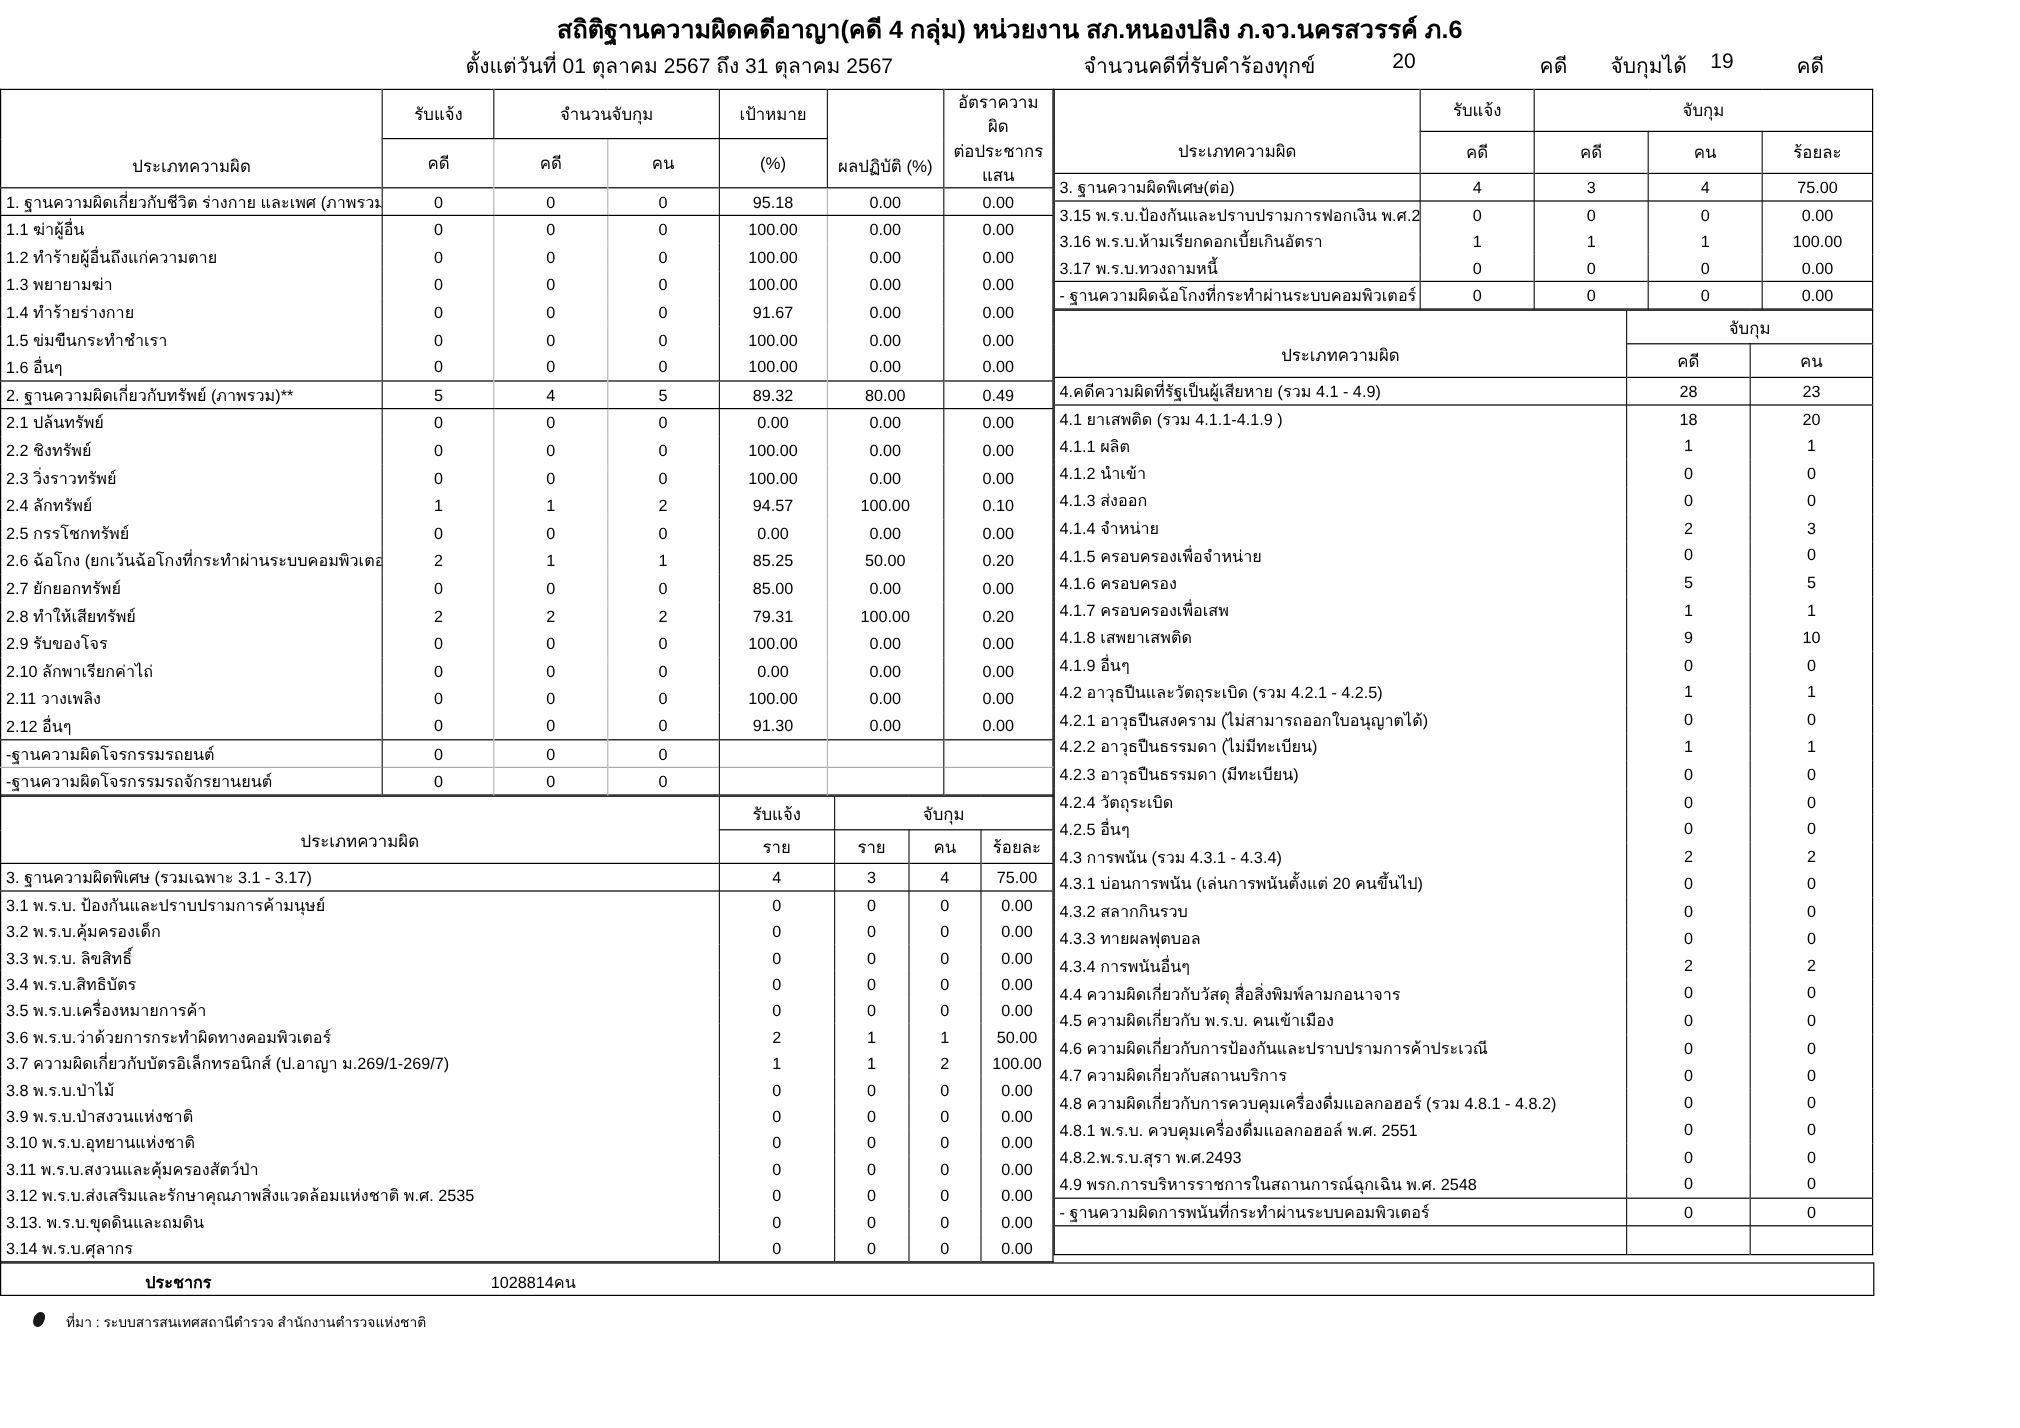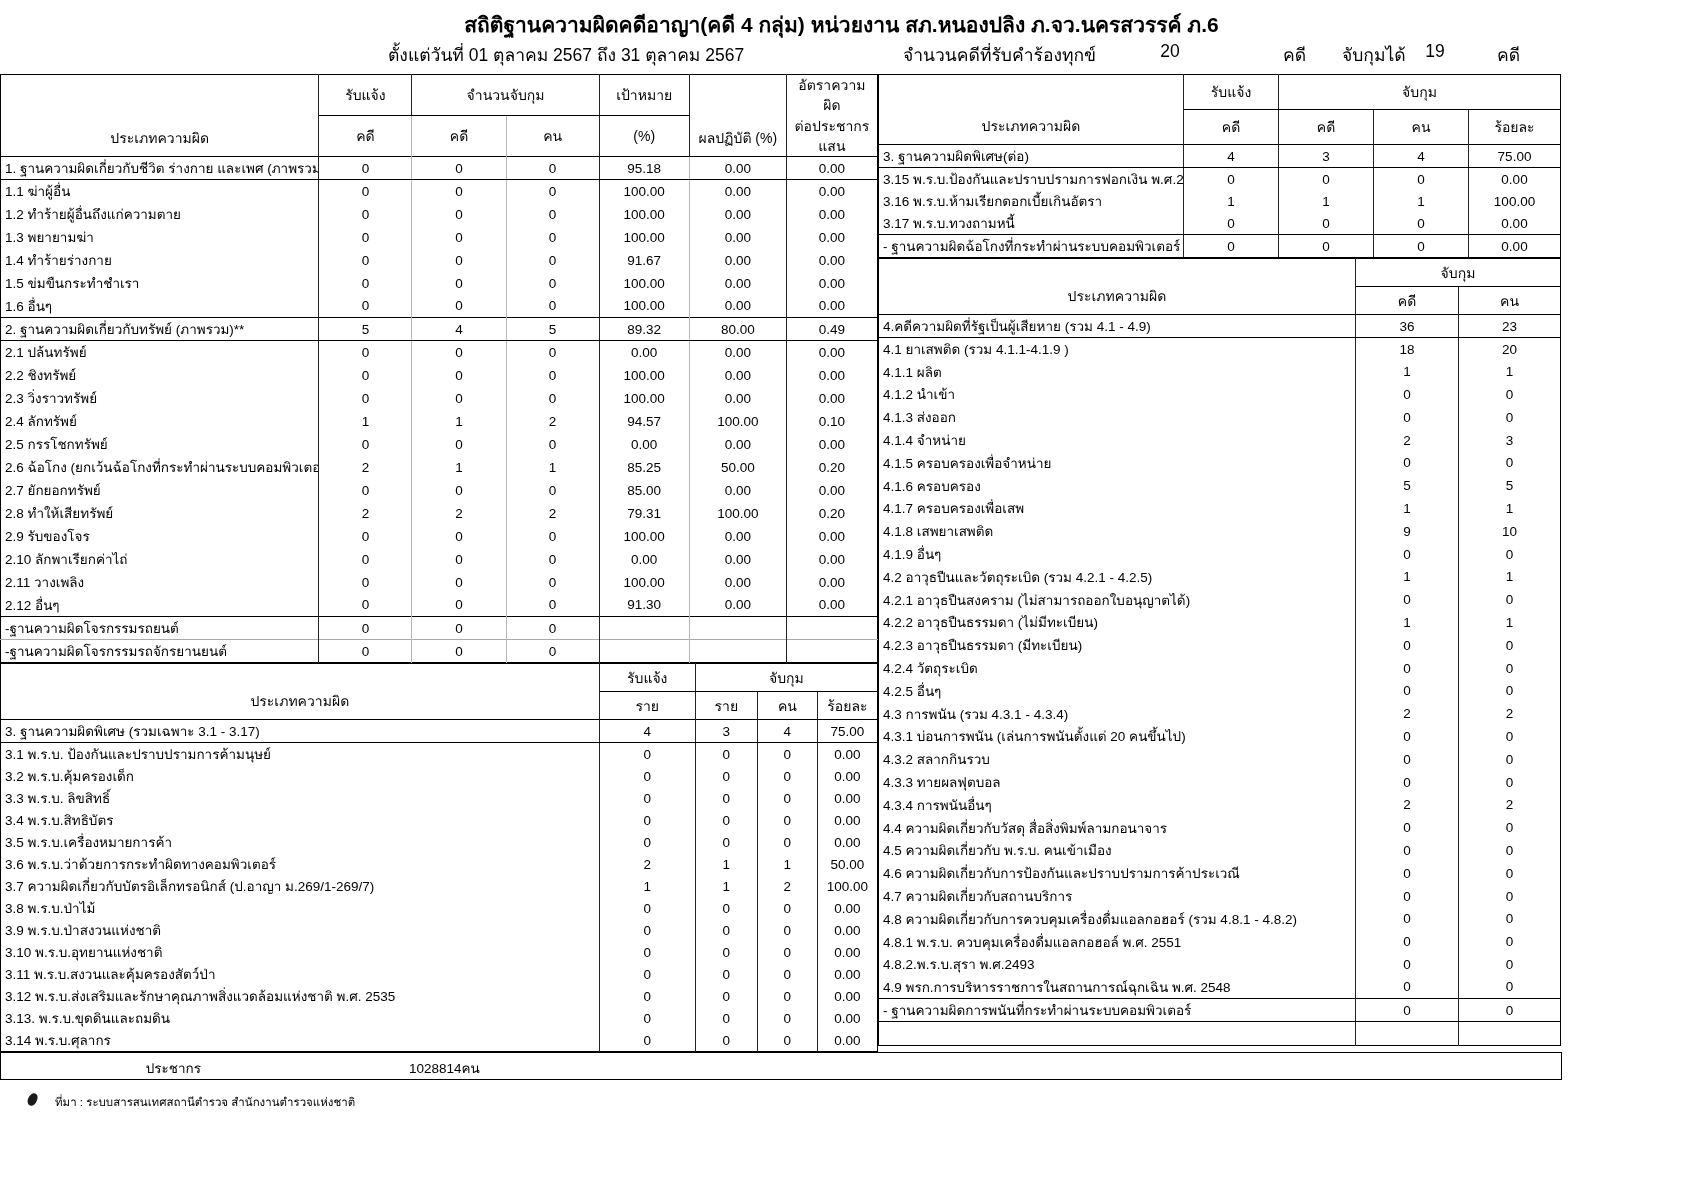--- a/index.html
+++ b/index.html
@@ -50,21 +50,21 @@
   #t-rb tbody td:nth-child(-n+2){border-right:1px solid #222;}
 
   tr.sec td{border-top:1.6px solid #000;border-bottom:1.6px solid #000;}
   tr.blk td{border-top:1.6px solid #000;border-bottom:1.6px solid #000;}
   tr.blk1 td{border-top:1.6px solid #000;}
   tr.blk2 td{border-top:1px solid #aaa;}
   tr.empty td{height:24px;}
 
   .footerband{position:relative;width:1560px;height:26px;border:1.6px solid #000;border-left:1.6px solid #000;font-size:13.5px;}
   .footerband span{position:absolute;top:4px;white-space:nowrap;}
-  .f-pop{left:120px;width:80px;text-align:right;}
+  .f-pop{left:120px;width:80px;text-align:left;font-weight:bold;}
   .f-popval{left:408px;}
   .f-printer{left:575px;}
 
   .notes{position:relative;margin-top:11px;height:30px;font-size:11.5px;}
   .notes span{position:absolute;top:2px;white-space:nowrap;}
   .n-stamp{left:28px;top:0;width:9px;height:13px;background:#1a1a1a;border-radius:60% 40% 55% 45%;transform:rotate(18deg);display:inline-block;}
   .n-source{left:55px;}
   .n-remark{left:578px;}
 </style>
 </head>
@@ -521,21 +521,21 @@
           <th colspan="2" class="bb">จับกุม</th>
         </tr>
         <tr>
           <th class="brD">คดี</th>
           <th>คน</th>
         </tr>
       </thead>
       <tbody>
           <tr class="sec">
             <td class="lbl">4.คดีความผิดที่รัฐเป็นผู้เสียหาย (รวม 4.1 - 4.9)</td>
-            <td class="val">36</td>
+            <td class="val">28</td>
             <td class="val">23</td>
           </tr>
           <tr>
             <td class="lbl">4.1 ยาเสพติด (รวม 4.1.1-4.1.9 )</td>
             <td class="val">18</td>
             <td class="val">20</td>
           </tr>
           <tr>
             <td class="lbl">4.1.1 ผลิต</td>
             <td class="val">1</td>

